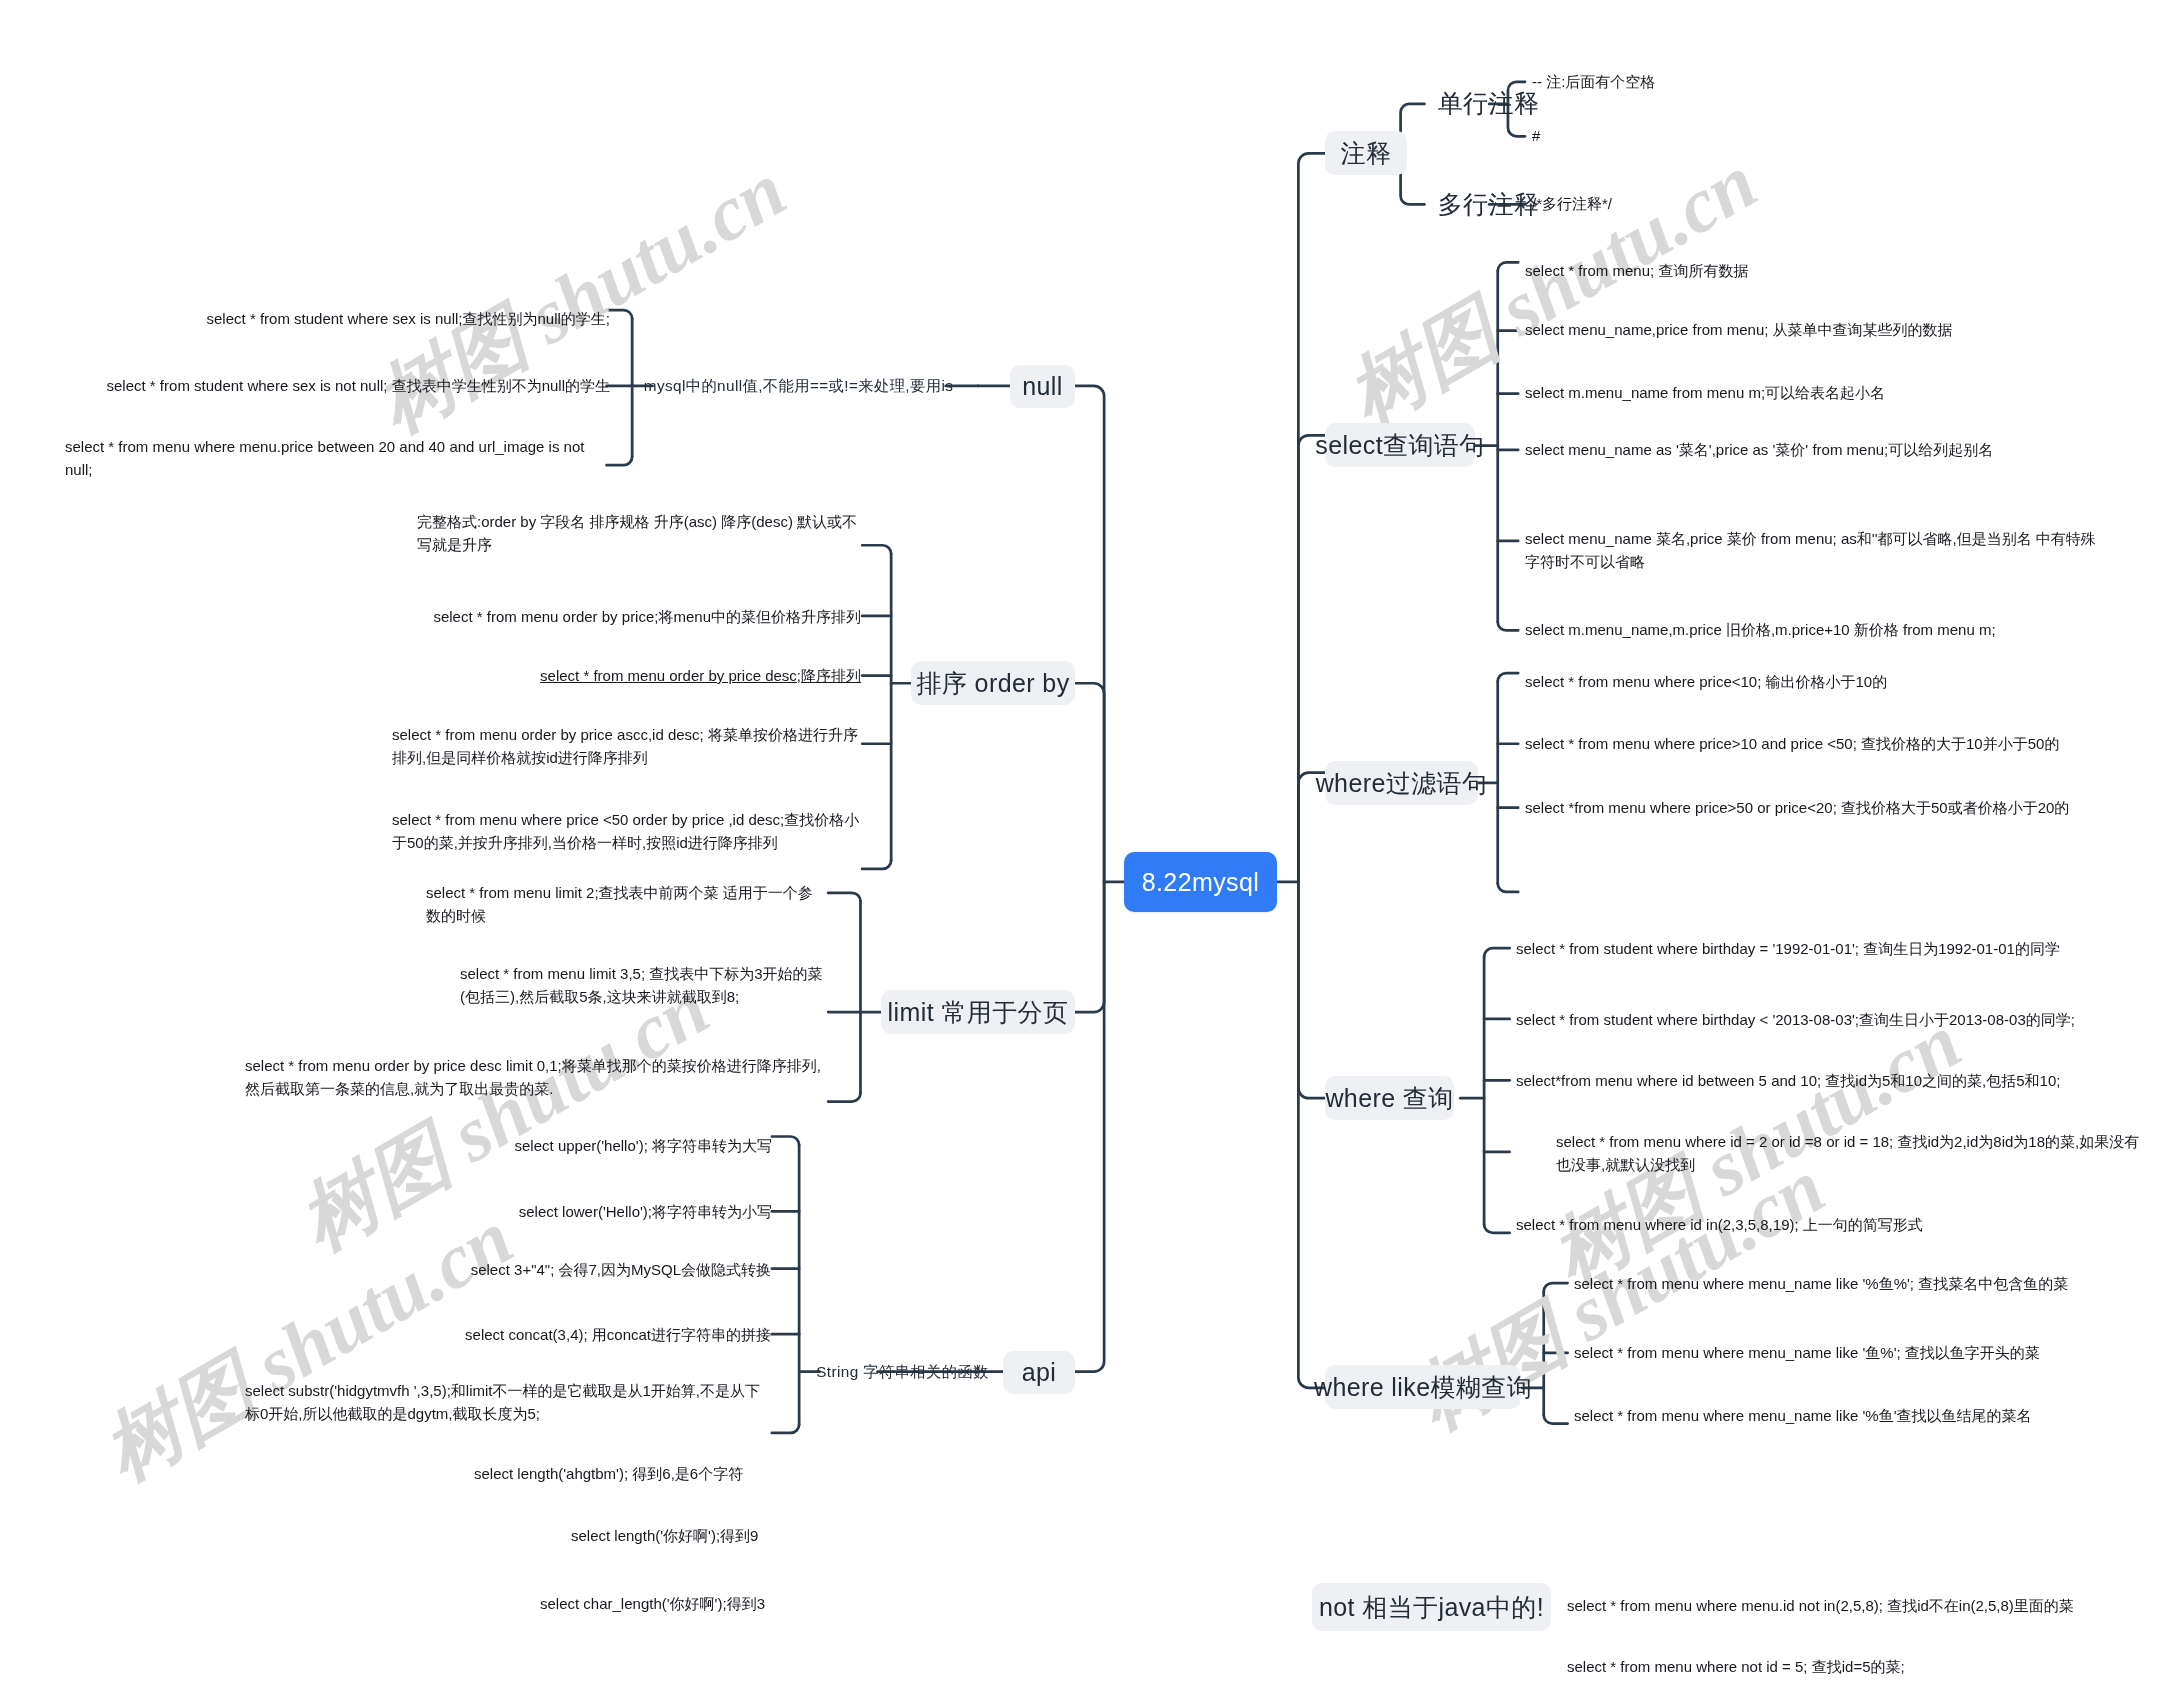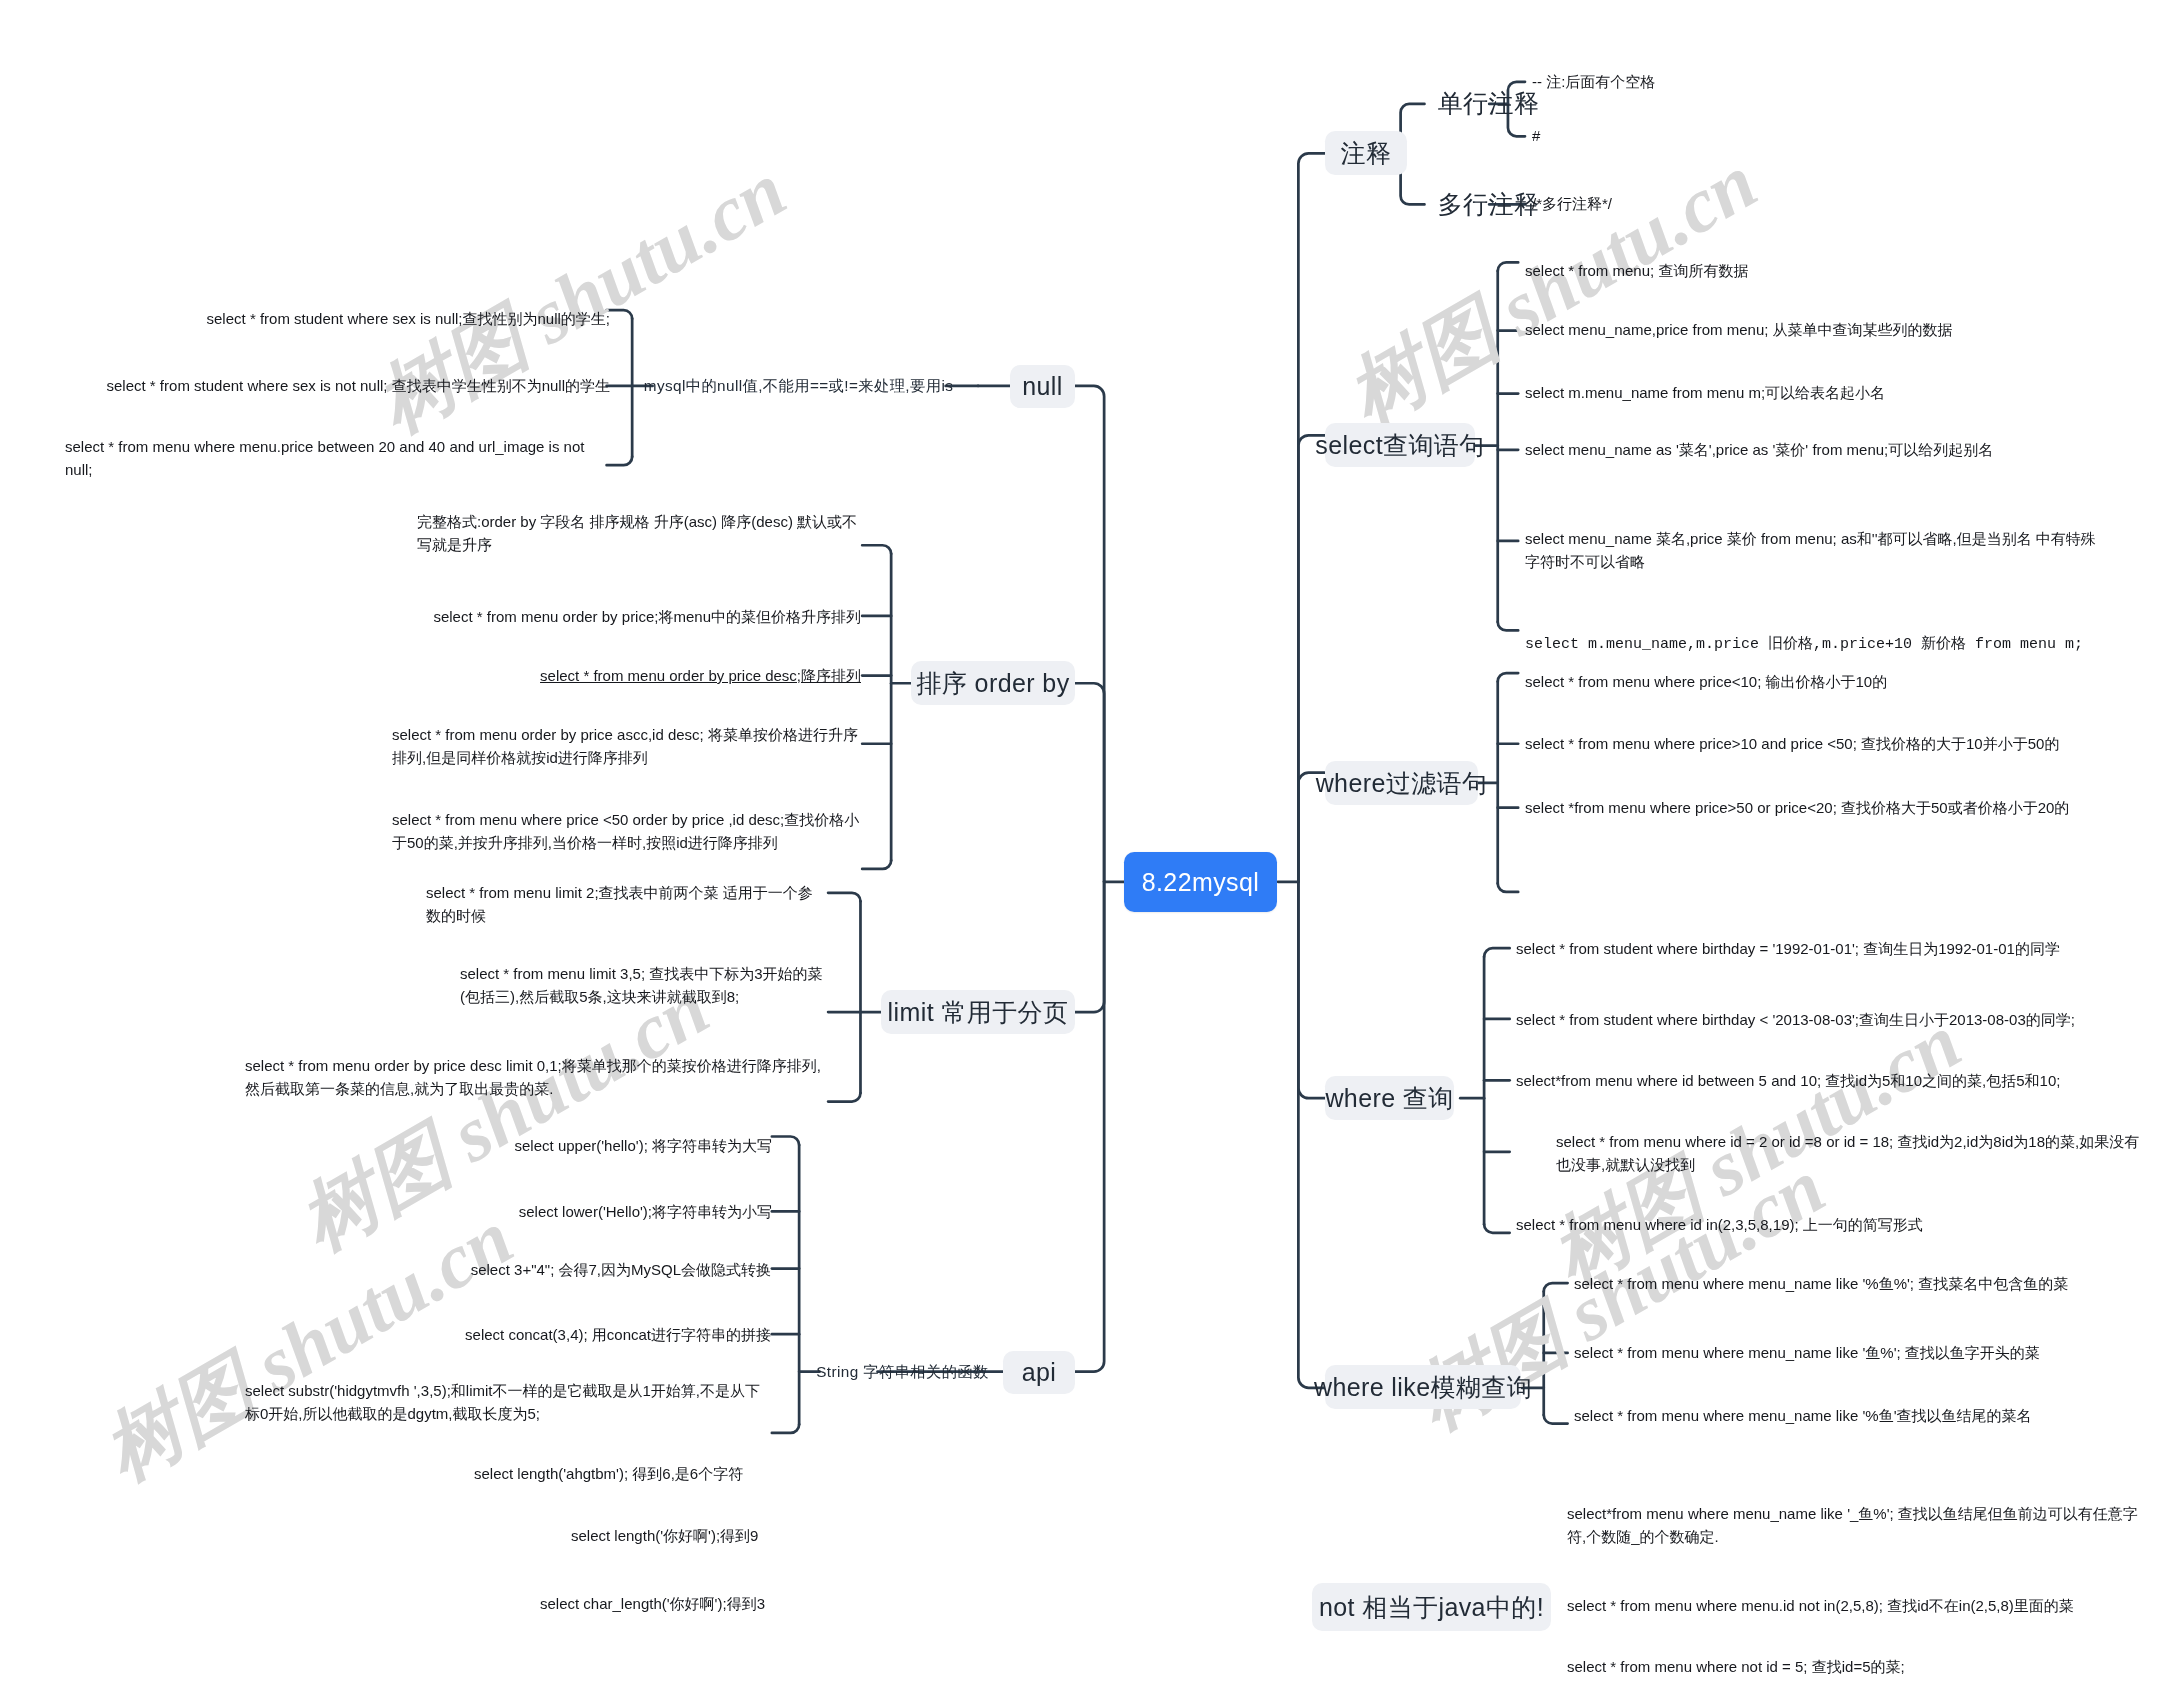--- a/index.html
+++ b/index.html
@@ -156,21 +156,21 @@
   <div class="leaf r" style="left:1532px;top:125px;width:204px;">#</div>
   <div class="leaf r" style="left:1532px;top:193px;width:256px;">/*多行注释*/</div>
 
   <div class="node branch" style="left:1325px;top:423px;width:150px;height:44px;">select查询语句</div>
 
   <div class="leaf r" style="left:1525px;top:260px;width:562px;">select * from menu;  查询所有数据</div>
   <div class="leaf r" style="left:1525px;top:319px;width:562px;">select menu_name,price from menu; 从菜单中查询某些列的数据</div>
   <div class="leaf r" style="left:1525px;top:382px;width:562px;">select  m.menu_name from menu m;可以给表名起小名</div>
   <div class="leaf r" style="left:1525px;top:439px;width:579px;">select menu_name as '菜名',price as '菜价' from menu;可以给列起别名</div>
   <div class="leaf r" style="left:1525px;top:528px;width:579px;">select menu_name 菜名,price 菜价 from menu; as和''都可以省略,但是当别名 中有特殊字符时不可以省略</div>
-  <div class="leaf r" style="left:1525px;top:634px;width:596px;font-family:Liberation Mono, monospace;">select m.menu_name,m.price 旧价格,m.price+10 新价格 from menu m;</div>
+  <div class="leaf r" style="left:1525px;top:619px;width:596px;">select m.menu_name,m.price 旧价格,m.price+10 新价格 from menu m;</div>
 
   <div class="node branch" style="left:1325px;top:761px;width:153px;height:44px;">where过滤语句</div>
 
   <div class="leaf r" style="left:1525px;top:671px;width:545px;">select * from menu where price&lt;10;  输出价格小于10的</div>
   <div class="leaf r" style="left:1525px;top:733px;width:579px;">select * from menu where price&gt;10 and price &lt;50;   查找价格的大于10并小于50的</div>
   <div class="leaf r" style="left:1525px;top:797px;width:579px;">select *from menu where price&gt;50 or price&lt;20; 查找价格大于50或者价格小于20的</div>
 
   <div class="node branch" style="left:1325px;top:1076px;width:129px;height:44px;">where 查询</div>
 
   <div class="leaf r" style="left:1516px;top:938px;width:596px;">select * from student where birthday = '1992-01-01';  查询生日为1992-01-01的同学</div>
@@ -178,21 +178,20 @@
   <div class="leaf r" style="left:1516px;top:1070px;width:596px;">select*from menu where id between 5 and 10; 查找id为5和10之间的菜,包括5和10;</div>
   <div class="leaf r" style="left:1516px;top:1131px;width:596px;margin-left:40px;">select * from menu where id = 2 or id =8 or id = 18; 查找id为2,id为8id为18的菜,如果没有也没事,就默认没找到</div>
   <div class="leaf r" style="left:1516px;top:1214px;width:596px;">select * from menu where id in(2,3,5,8,19); 上一句的简写形式</div>
 
   <div class="node branch" style="left:1325px;top:1365px;width:196px;height:44px;">where    like模糊查询</div>
 
   <div class="leaf r" style="left:1574px;top:1273px;width:596px;">select * from menu where menu_name like '%鱼%';  查找菜名中包含鱼的菜</div>
   <div class="leaf r" style="left:1574px;top:1342px;width:596px;">select * from menu where menu_name like '鱼%'; 查找以鱼字开头的菜</div>
   <div class="leaf r" style="left:1574px;top:1405px;width:596px;">select * from menu where menu_name like '%鱼'查找以鱼结尾的菜名</div>
 
-  <div class="leaf r" style="left:1567px;top:1503px;width:588px;">select*from menu where menu_name like '_鱼%';  查找以鱼结尾但鱼前边可以有任意字符,个数随_的个数确定.</div>
   <div class="leaf r" style="left:1567px;top:1595px;width:588px;">select * from menu where menu.id not in(2,5,8); 查找id不在in(2,5,8)里面的菜</div>
   <div class="leaf r" style="left:1567px;top:1656px;width:588px;">select * from menu where not id = 5;  查找id=5的菜;</div>
 
   <div class="node branch" style="left:1312px;top:1583px;width:239px;height:48px;">not  相当于java中的!</div>
 
   <div class="node branch" style="left:1010px;top:365px;width:65px;height:43px;">null</div>
 
   <div class="node branch" style="left:652px;top:367px;width:293px;height:39px;background:transparent;font-size:15.3px;">mysql中的null值,不能用==或!=来处理,要用is</div>
 
   <div class="leaf l" style="left:167px;top:308px;width:443px;text-align:right;">select * from student where sex is null;查找性别为null的学生;</div>

